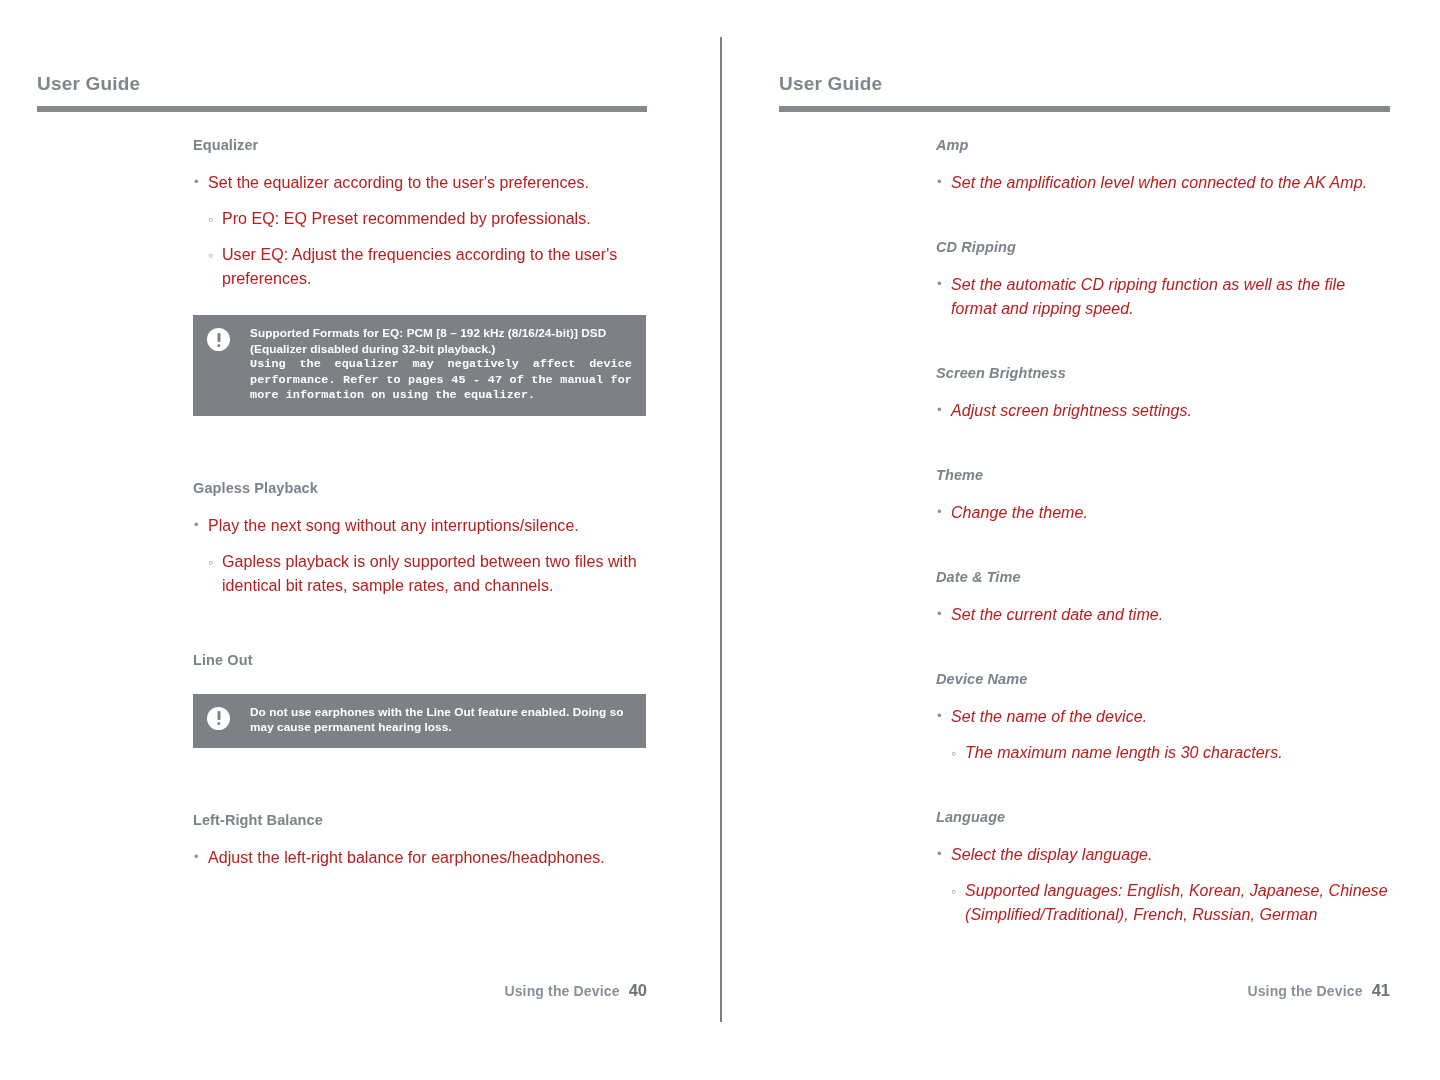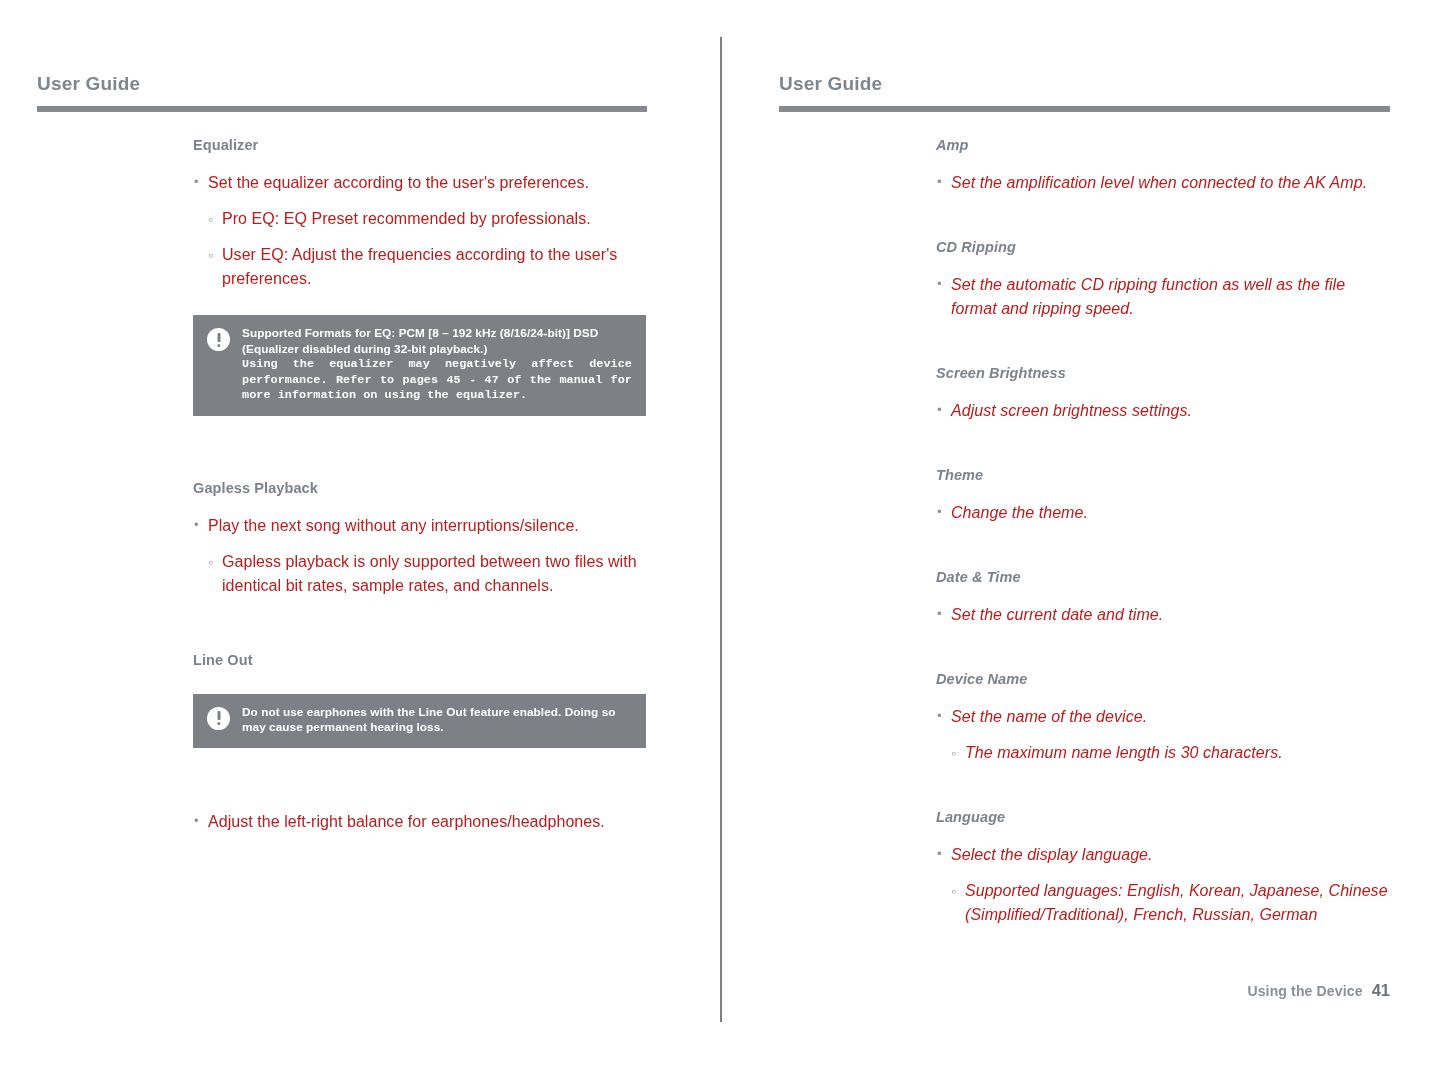--- a/index.html
+++ b/index.html
@@ -125,20 +125,21 @@
 
   
   .note-box {
     background: #7d8084;
     margin-top: 24px;
     padding: 11px 14px 12px 14px;
     display: flex;
     align-items: flex-start;
     width: 425px;
     box-sizing: content-box;
+    gap: 8px;
   }
   .note-icon {
     flex: 0 0 auto;
     width: 23px;
     height: 23px;
     border-radius: 50%;
     background: #ffffff;
     position: relative;
     margin-top: 2px;
     margin-right: 12px;
@@ -247,27 +248,31 @@
         <div class="section-title">Line Out</div>
         <div class="note-box">
           <div class="note-icon"></div>
           <div class="note-text">
             <div>Do not use earphones with the Line Out feature enabled. Doing so may cause permanent hearing loss.</div>
           </div>
         </div>
       </div>
 
       <div class="section sp-xl">
+        <div class="section-title">Left-Right Balance</div>
         <div class="bullets">
           <div class="b1">Adjust the left-right balance for earphones/headphones.</div>
         </div>
       </div>
 
     </div>
 
+    <div class="page-footer">
+      <span class="footer-label">Using the Device</span><span class="footer-page">40</span>
+    </div>
 
   </div>
 
   <div class="page page-right">
 
     <div class="page-header">
       <div class="guide-title">User Guide</div>
       <div class="header-rule"></div>
     </div>
 

